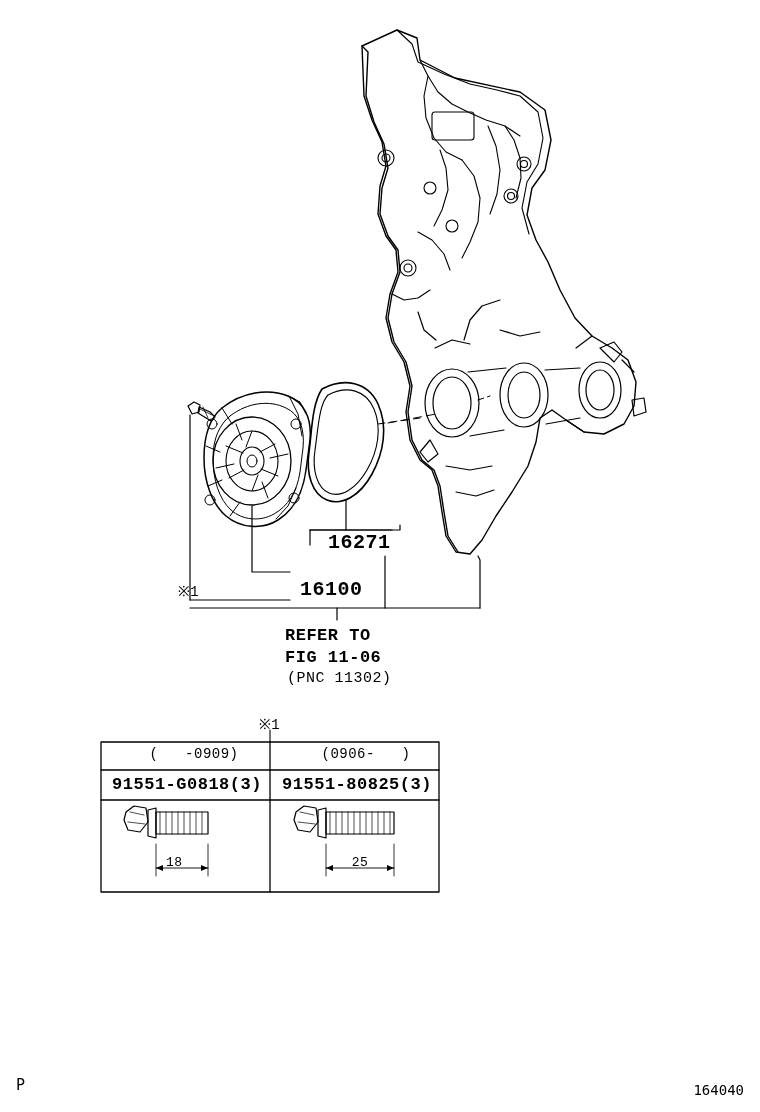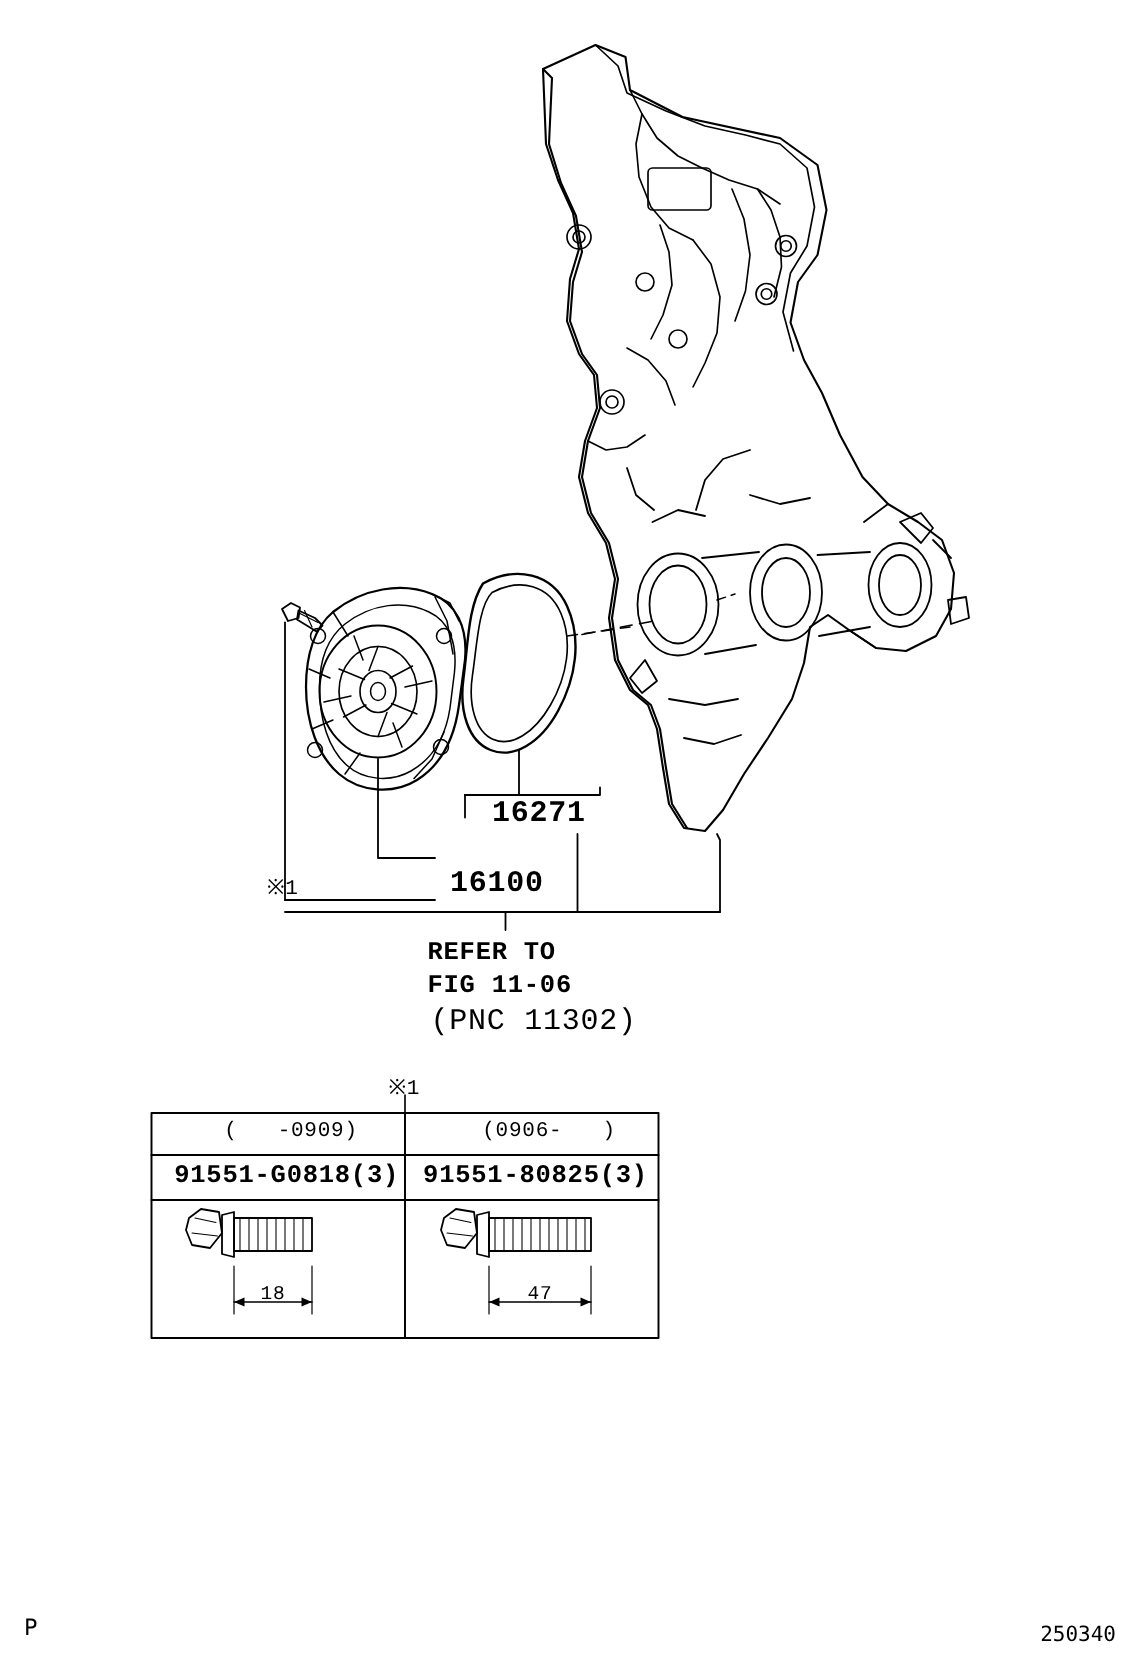--- a/index.html
+++ b/index.html
@@ -36,21 +36,21 @@
   .partno {
     font-size: 20px;
     font-weight: bold;
   }
   .refer {
     font-size: 17px;
     font-weight: bold;
     line-height: 22px;
   }
   .pnc {
-    font-size: 20px;
+    font-size: 15px;
     font-weight: normal;
   }
   .tbl-head {
     font-size: 14px;
   }
   .tbl-part {
     font-size: 17px;
     font-weight: bold;
   }
   .dim {
@@ -261,23 +261,23 @@
 
   <div class="lbl refer" style="left:285px; top:625px;">REFER TO</div>
   <div class="lbl refer" style="left:285px; top:647px;text-align:center;">FIG 11-06</div>
   <div class="lbl pnc" style="left:287px; top:670px;">(PNC 11302)</div>
 
   <div class="lbl mark" style="left:259px; top:714px;">※1</div>
 
   <div class="lbl tbl-head" style="left:124px; top:746px; width:140px; text-align:center;">(   -0909)</div>
   <div class="lbl tbl-head" style="left:296px; top:746px; width:140px; text-align:center;">(0906-   )</div>
 
-  <div class="lbl tbl-part" style="left:108px; top:775px; width:158px; text-align:right;">91551-G0818(3)</div>
+  <div class="lbl tbl-part" style="left:108px; top:775px; width:158px; text-align:center;">91551-G0818(3)</div>
   <div class="lbl tbl-part" style="left:278px; top:775px; width:158px; text-align:center;">91551-80825(3)</div>
 
-  <div class="lbl dim" style="left:166px; top:855px; width:32px; text-align:center;">18</div>
-  <div class="lbl dim" style="left:344px; top:855px; width:32px; text-align:center;">47</div>
+  <div class="lbl dim" style="left:166px; top:855px; width:32px; ">18</div>
+  <div class="lbl dim" style="left:344px; top:855px; width:32px; text-align:center;">25</div>
 
   <div class="corner-p">P</div>
 
-  <div class="fig-id">250340</div>
+  <div class="fig-id">164040</div>
 
 </div>
 
 </body></html>

